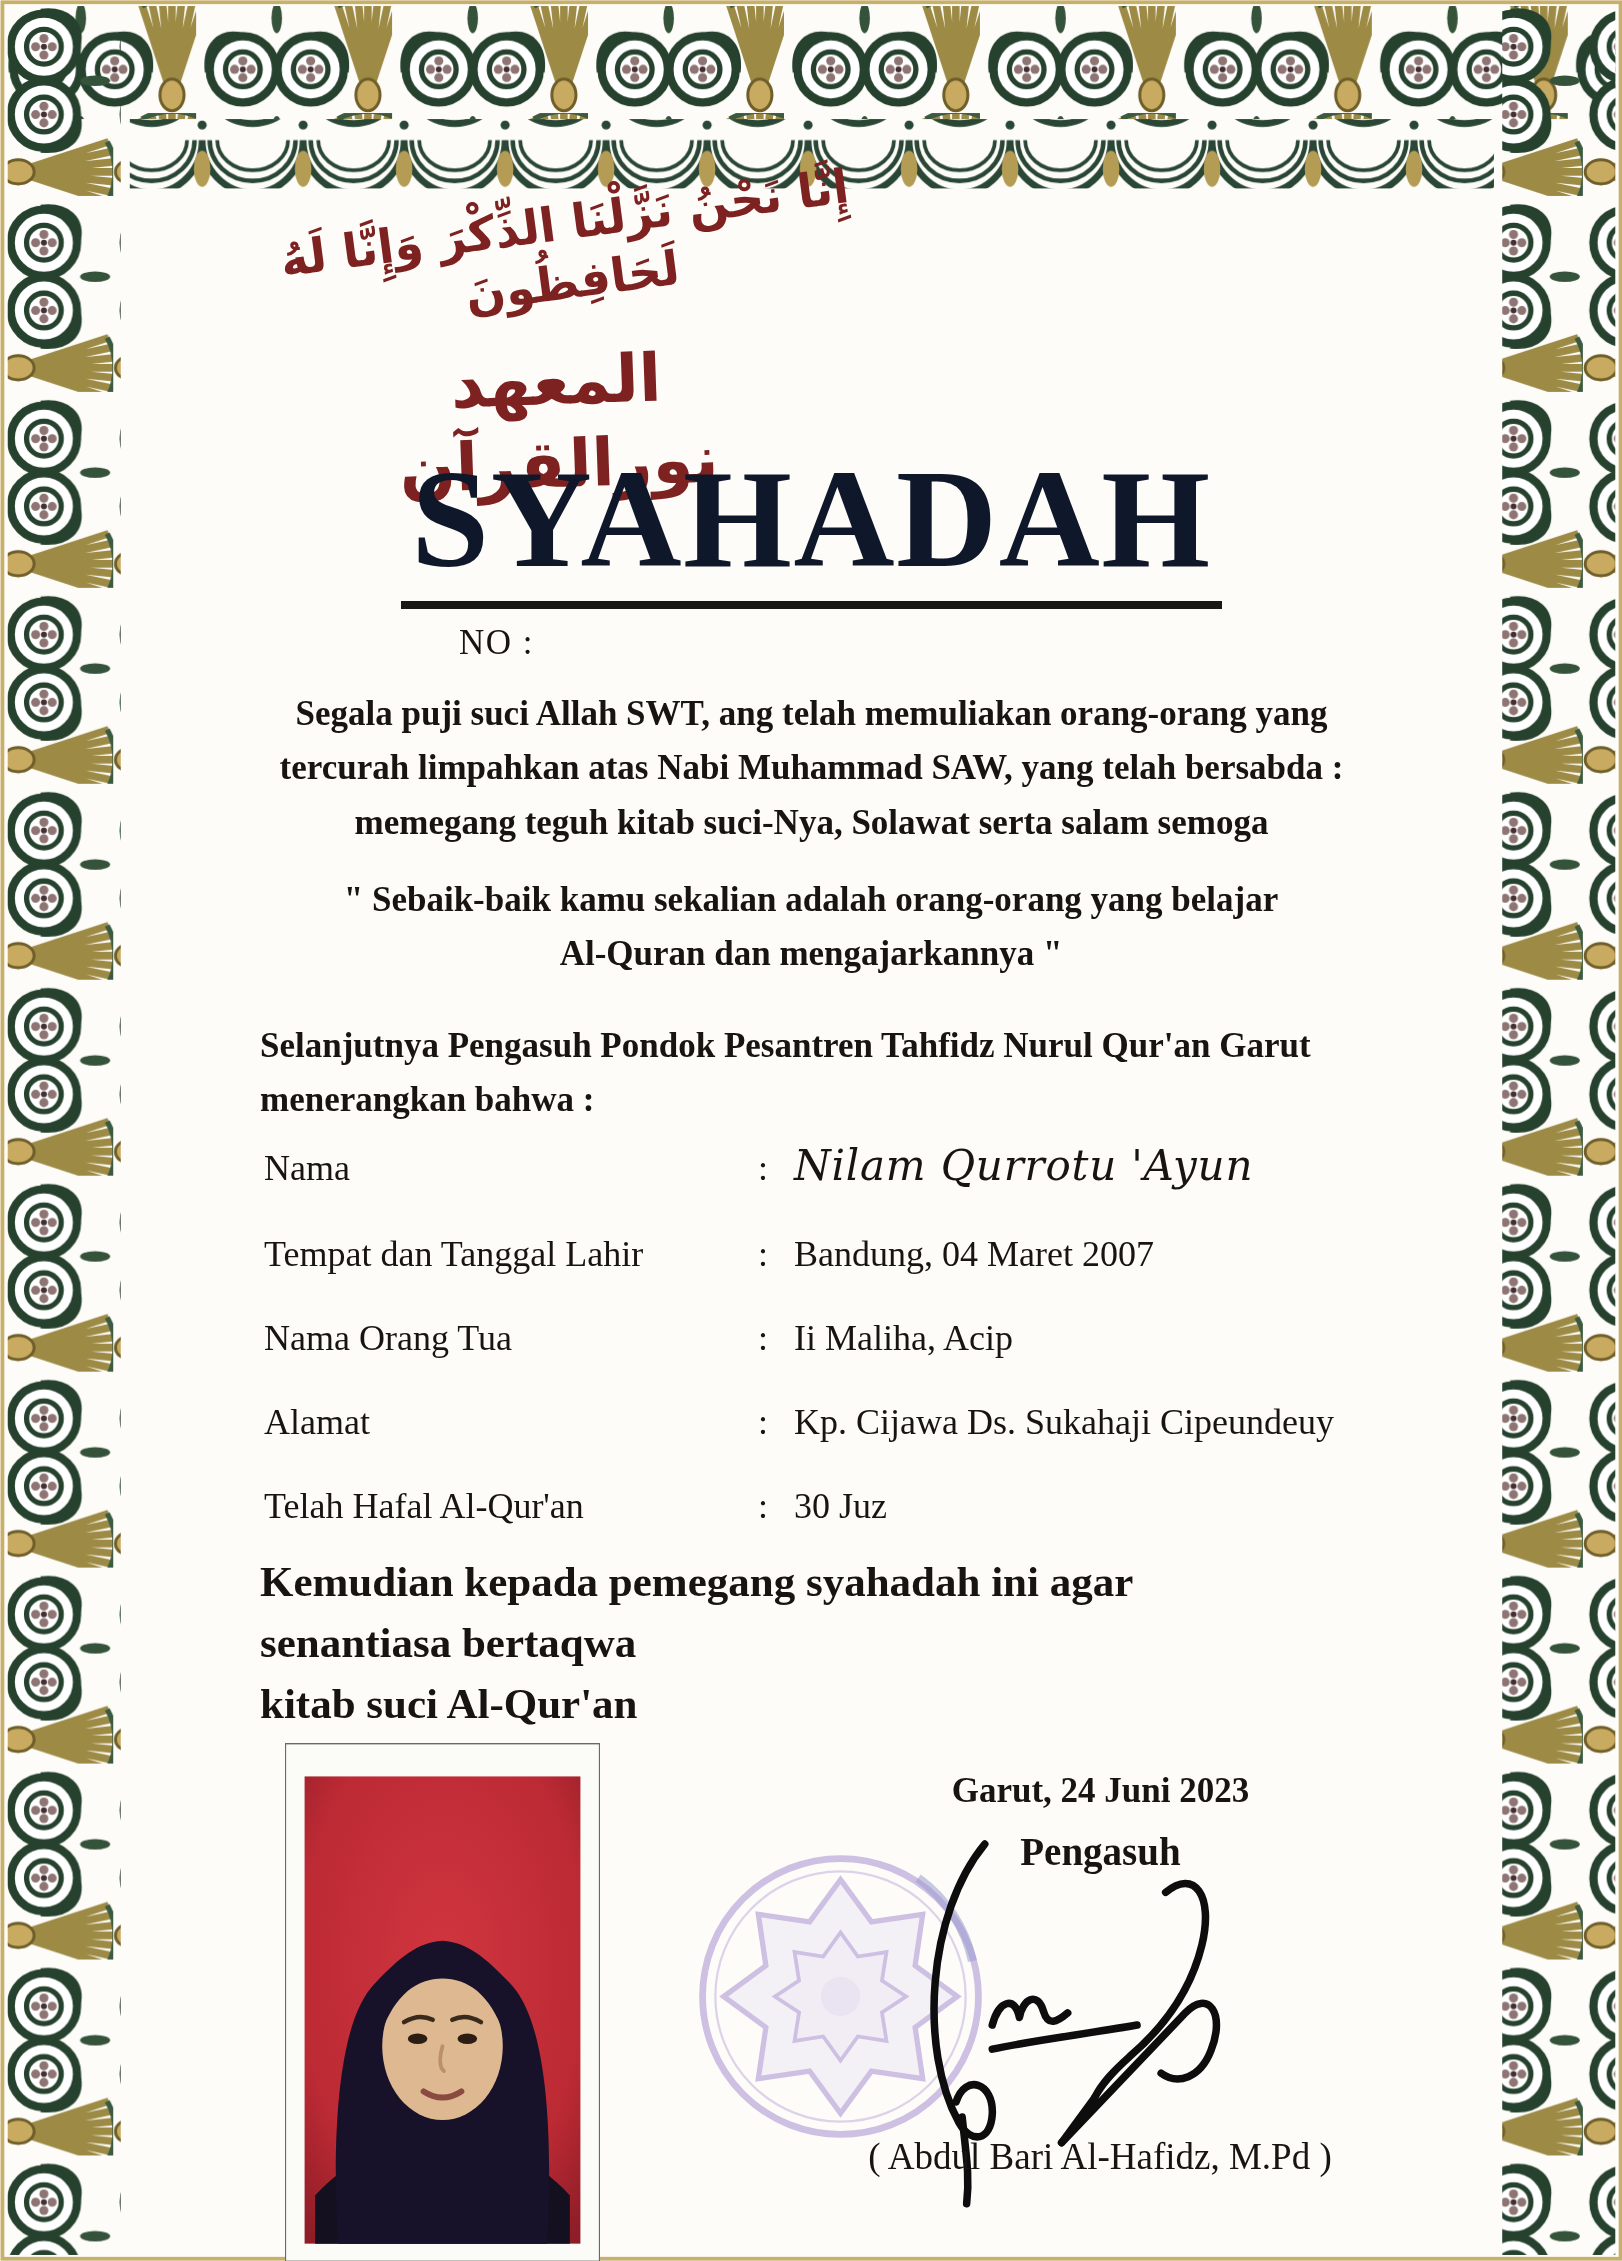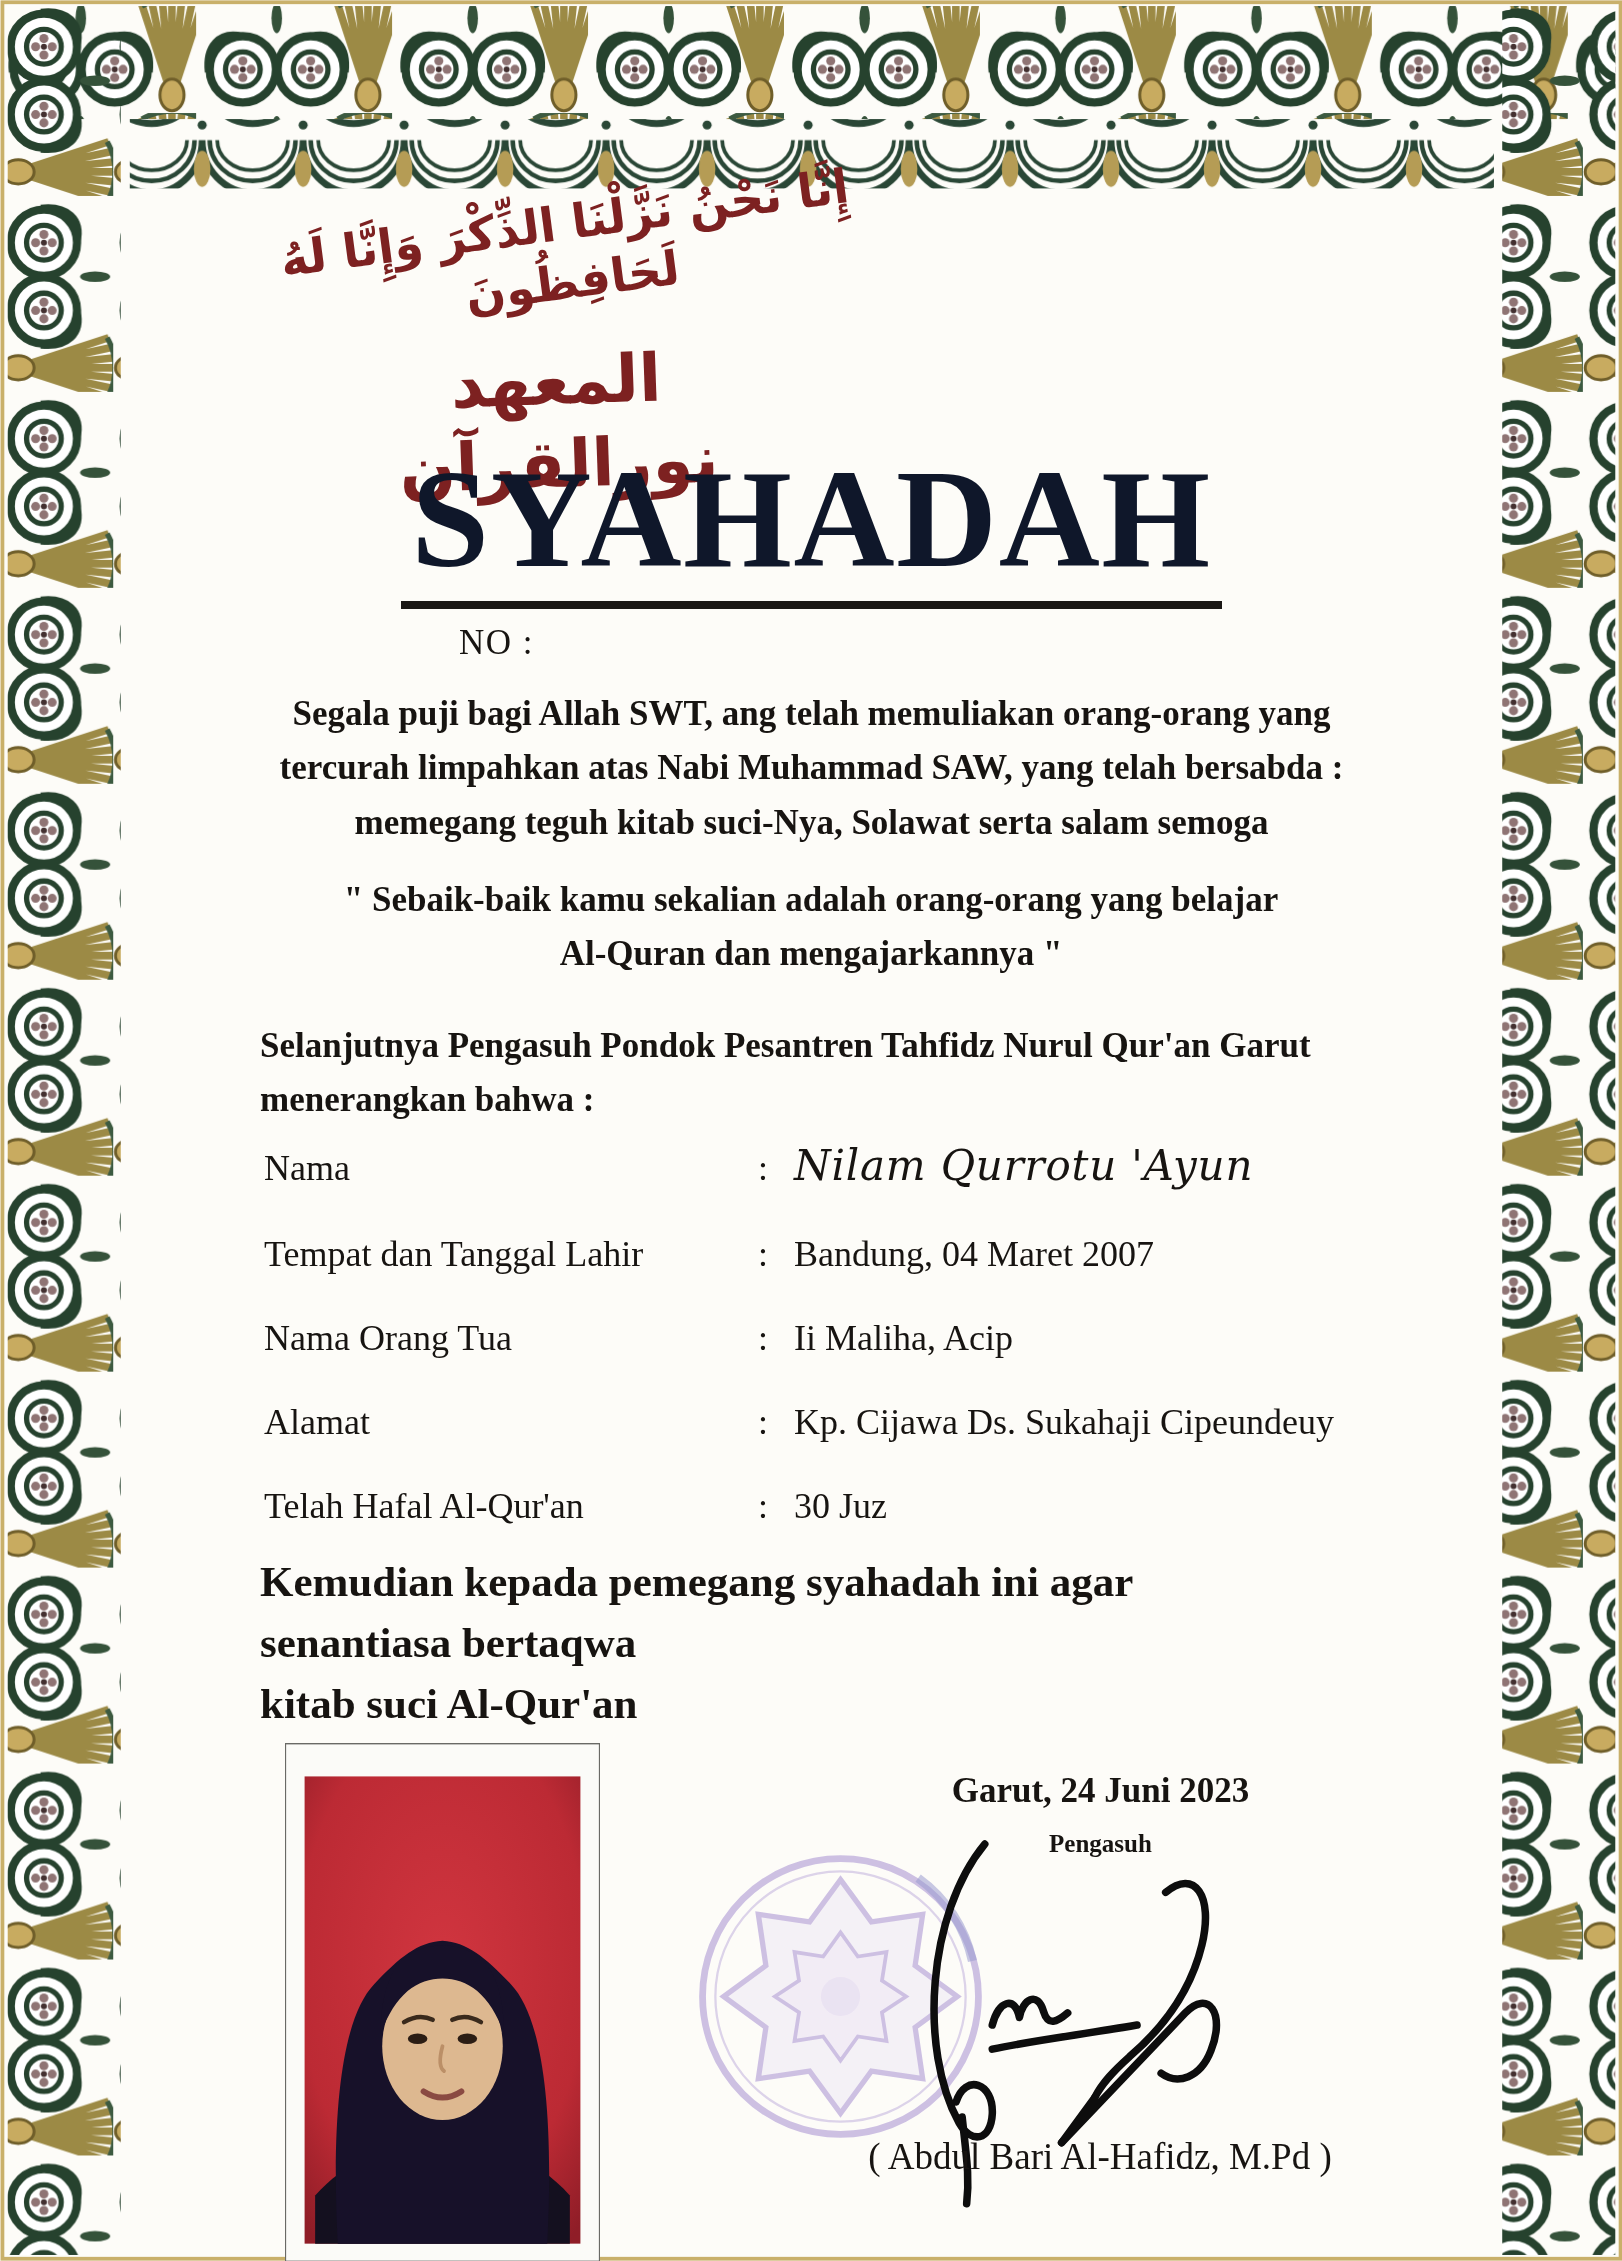--- a/index.html
+++ b/index.html
@@ -36,21 +36,21 @@
   .field-colon{width:36px;flex:0 0 36px;text-align:left;}
   .field-value{flex:1;}
   .value-name{
     font-style:italic;font-size:42px;letter-spacing:0.8px;
     font-family:"DejaVu Serif","Liberation Serif",serif;
   }
   .closing{left:260px;top:1551px;width:1063px;font-size:43px;line-height:1.42;}
   .photo-svg{left:285px;top:1743px;}
   .sign-block{left:844px;top:1758px;width:513px;text-align:center;font-weight:bold;margin-top:12px;}
   .place-date{font-size:35px;line-height:1.2;}
-  .signer-role{font-size:25px;line-height:1.2;margin-top:16.6px;}
+  .signer-role{font-size:39px;line-height:1.2;margin-top:16.6px;}
   .stamp-svg{left:692px;top:1848px;}
   .signature-svg{left:837px;top:1823px;}
   .signer-name{left:776px;top:2135px;width:648px;text-align:center;font-size:37px;font-weight:normal;}
 </style>
 </head>
 <body>
 
 <div class="page">
 
   <svg class="abs frame-svg" width="1623" height="2261" viewBox="0 0 2153 3000">
@@ -110,21 +110,21 @@
 
   <div class="abs content-layer arabic arabic-inst">المعهد نورالقرآن</div>
 
   <div class="abs content-layer title-wrap">
     <span class="title-text">SYAHADAH</span>
   </div>
 
   <div class="abs content-layer no-line">NO :</div>
 
   <div class="abs content-layer para para-center opening">
-    <div>Segala puji bagi Allah SWT, ang telah memuliakan orang-orang yang</div>
+    <div>Segala puji suci Allah SWT, ang telah memuliakan orang-orang yang</div>
     <div>tercurah limpahkan atas Nabi Muhammad SAW, yang telah bersabda :</div>
     <div>memegang teguh kitab suci-Nya, Solawat serta salam semoga</div>
   </div>
 
   <div class="abs content-layer para para-center quote">
     <div>" Sebaik-baik kamu sekalian adalah orang-orang yang belajar</div>
     <div>Al-Quran dan mengajarkannya "</div>
   </div>
 
   <div class="abs content-layer para para-left intro">

